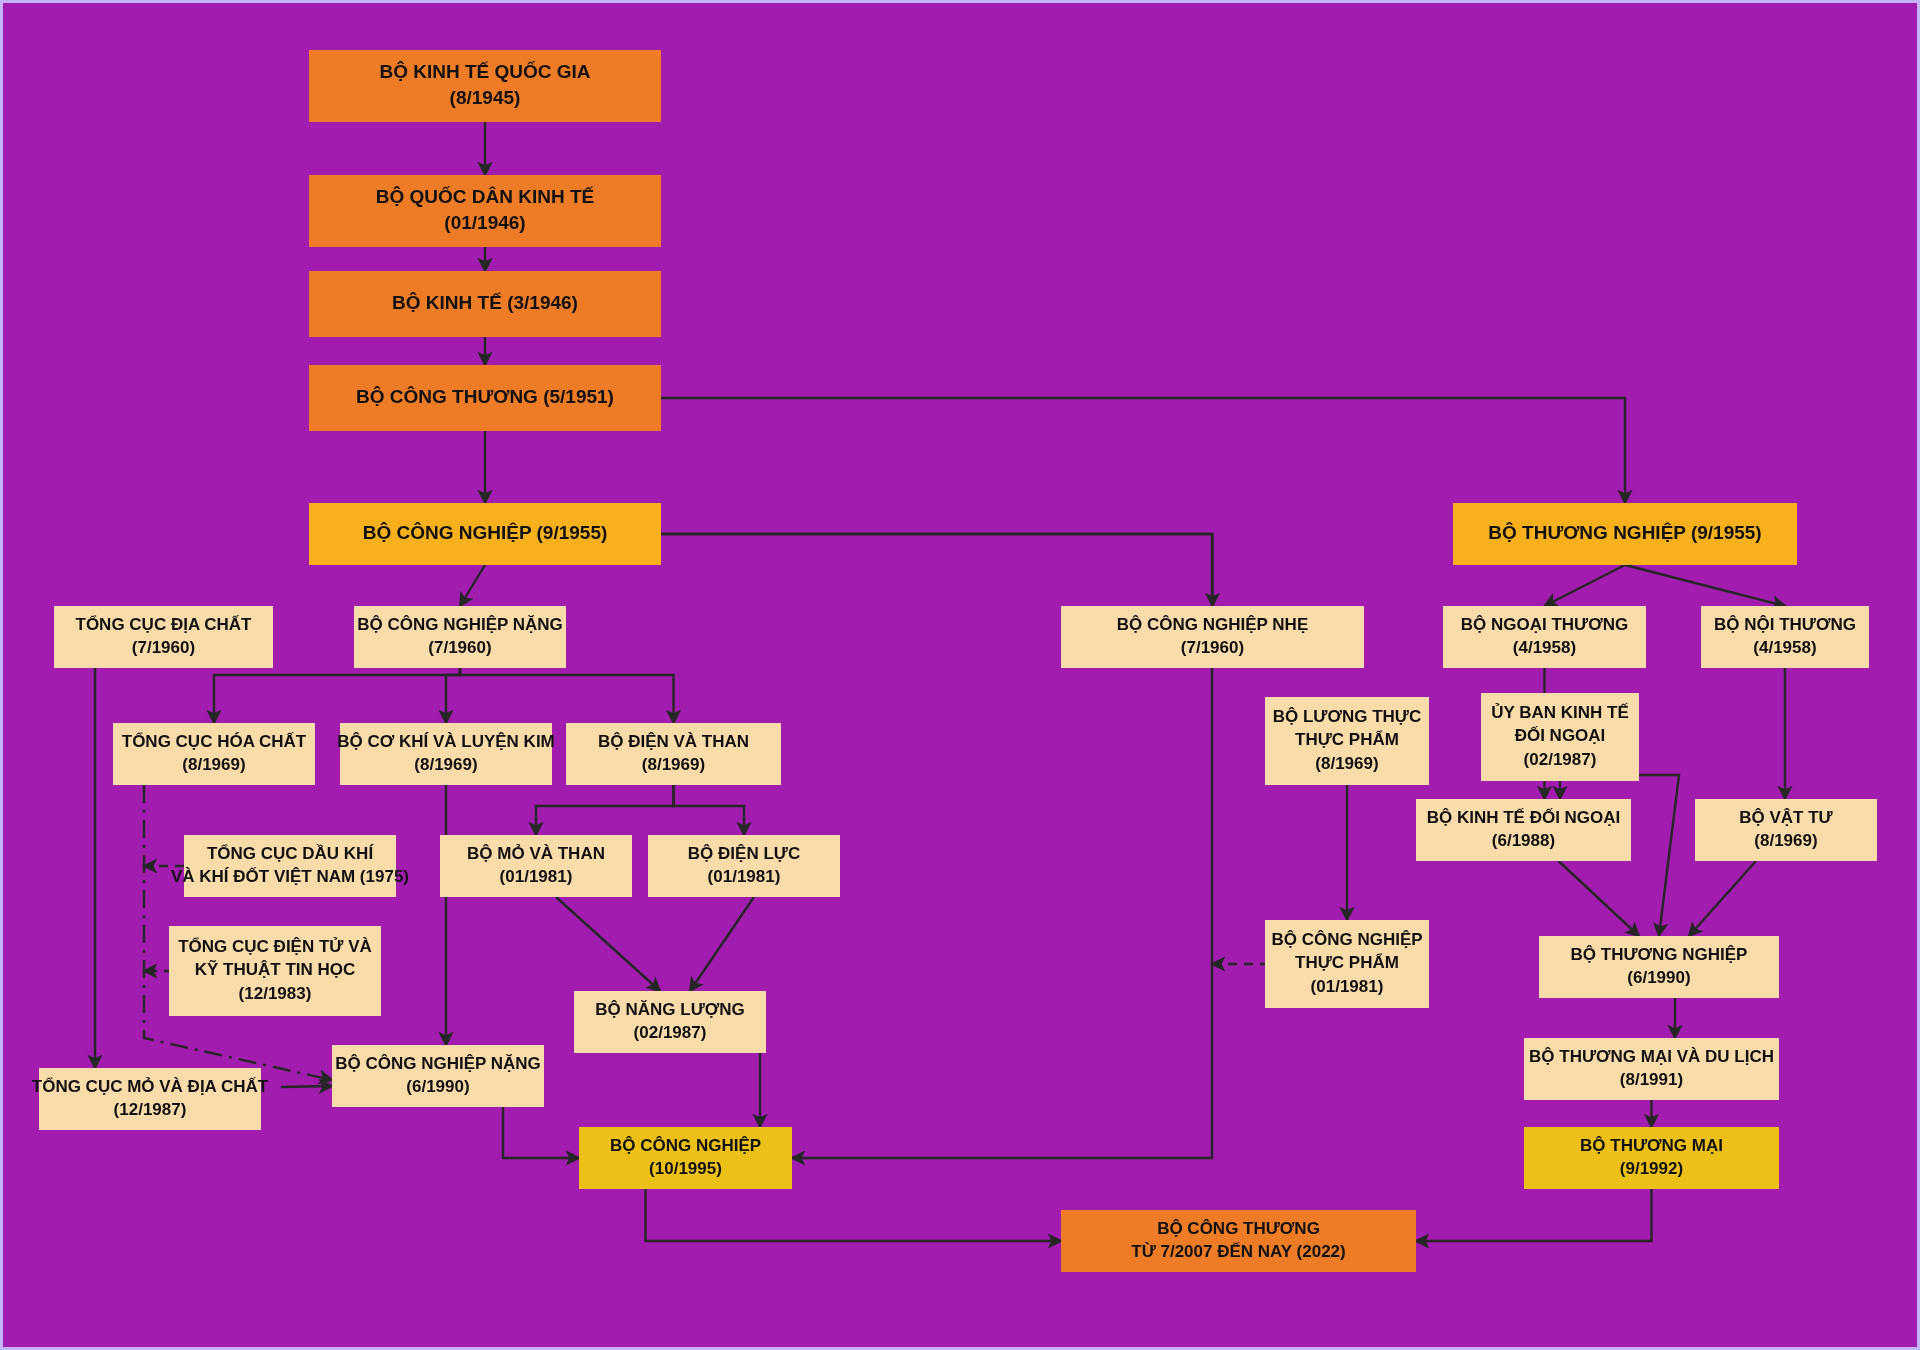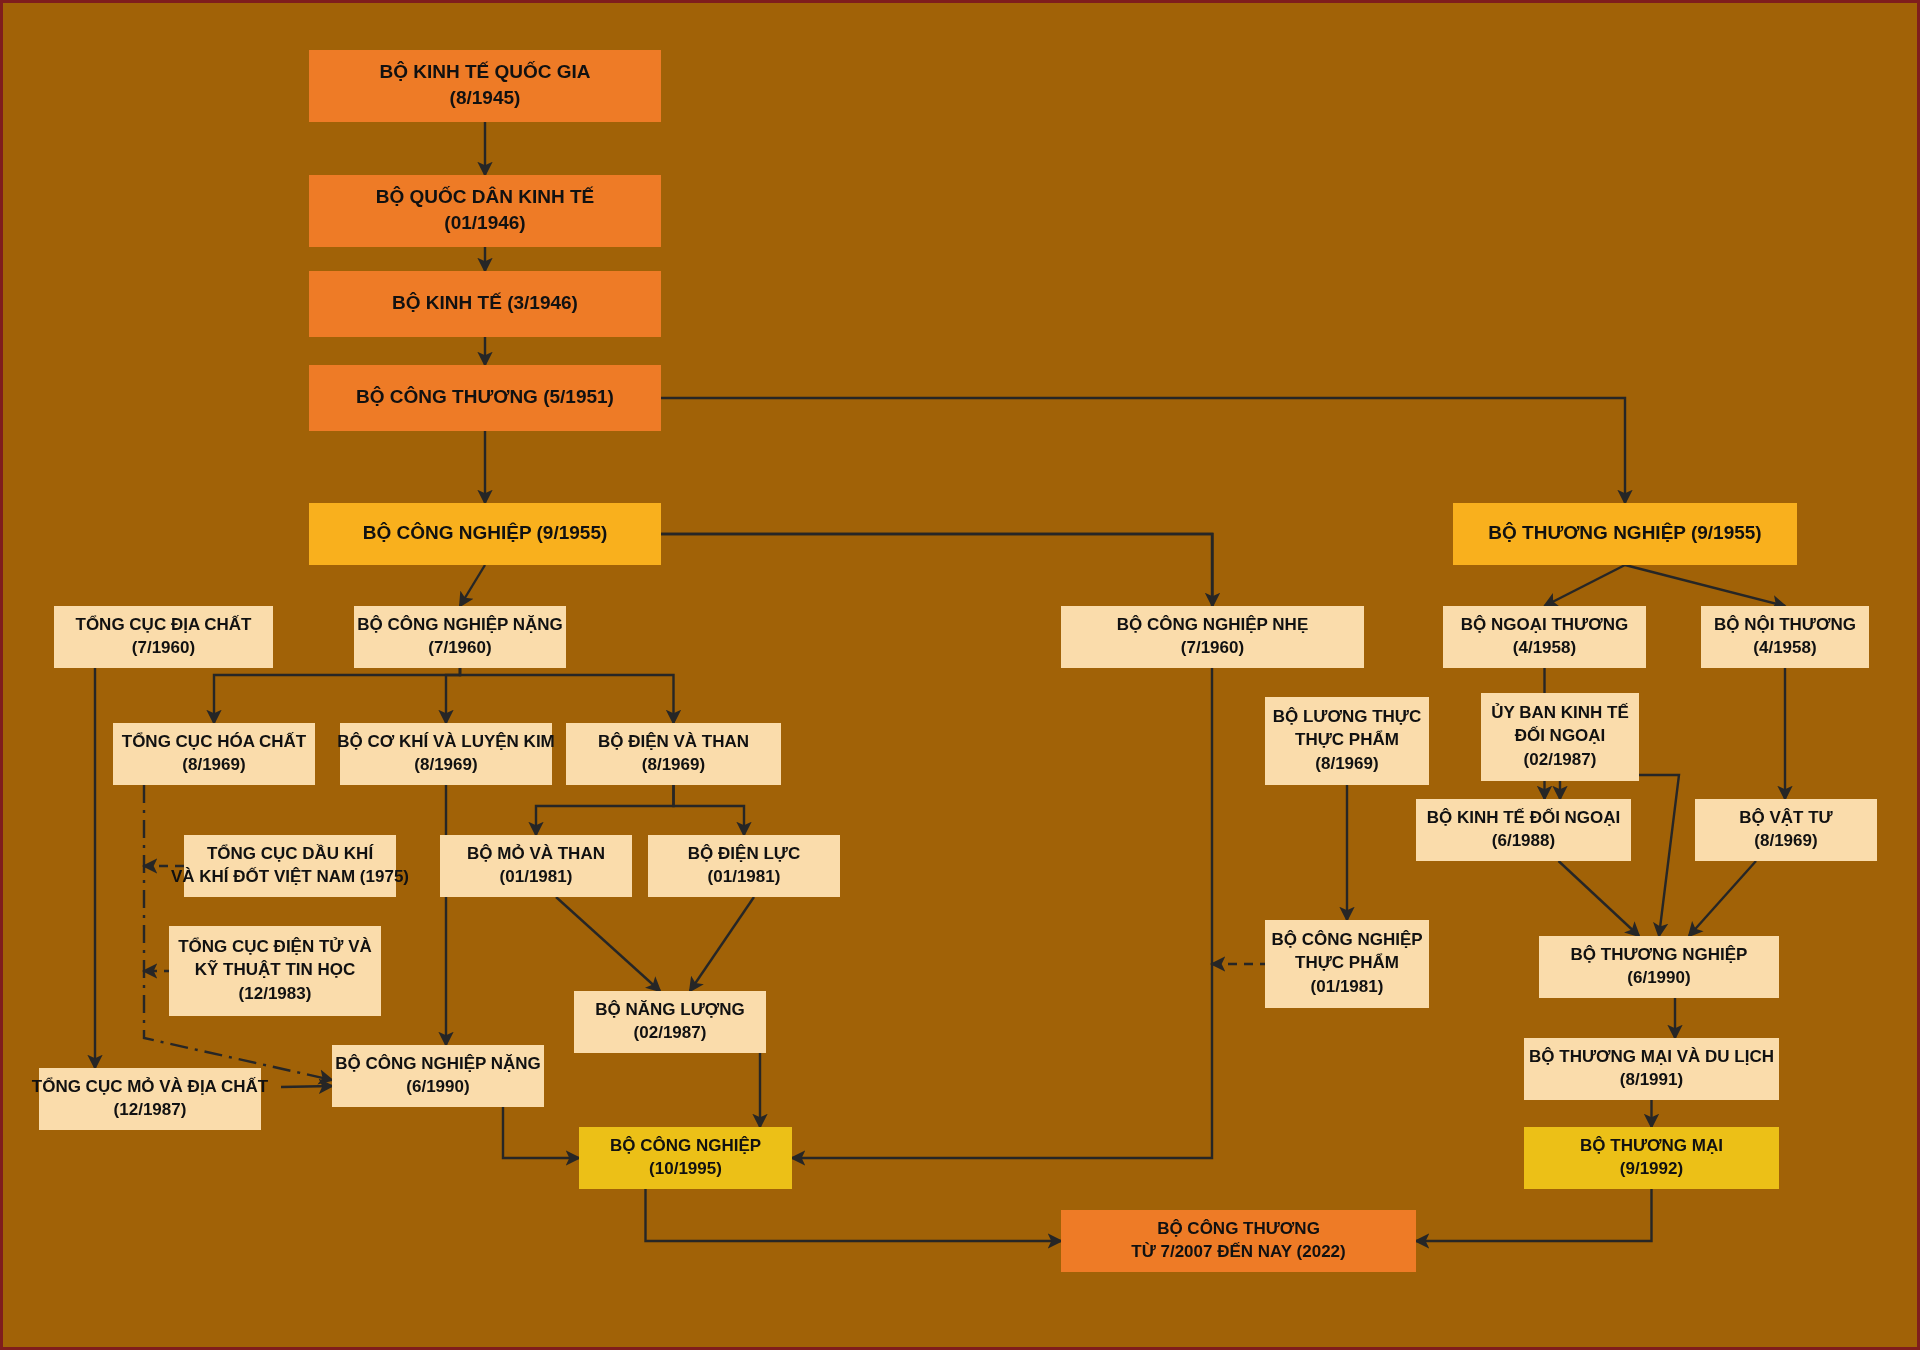--- a/index.html
+++ b/index.html
@@ -1,21 +1,21 @@
 <!DOCTYPE html>
 <html><head>
 <meta charset="utf-8">
 <style>
   html,body{margin:0;padding:0;background:#ffffff;}
   body{font-family:"Liberation Sans", sans-serif;}
   #page{
     position:relative;
     width:1920px;height:1350px;
-    background:#a16207;
-    border:3px solid #7f1d1d;
+    background:#a21caf;
+    border:3px solid #c4b5fd;
     box-sizing:border-box;
     overflow:hidden;
   }
   #chart-svg{position:absolute;left:0;top:0;width:1920px;height:1350px;}
   .node-rect{stroke:none;}
   .node-text{
     font-family:"Liberation Sans Narrow","Liberation Sans", sans-serif;
     fill:#111111;font-weight:bold;text-anchor:middle;
     dominant-baseline:middle;
   }

